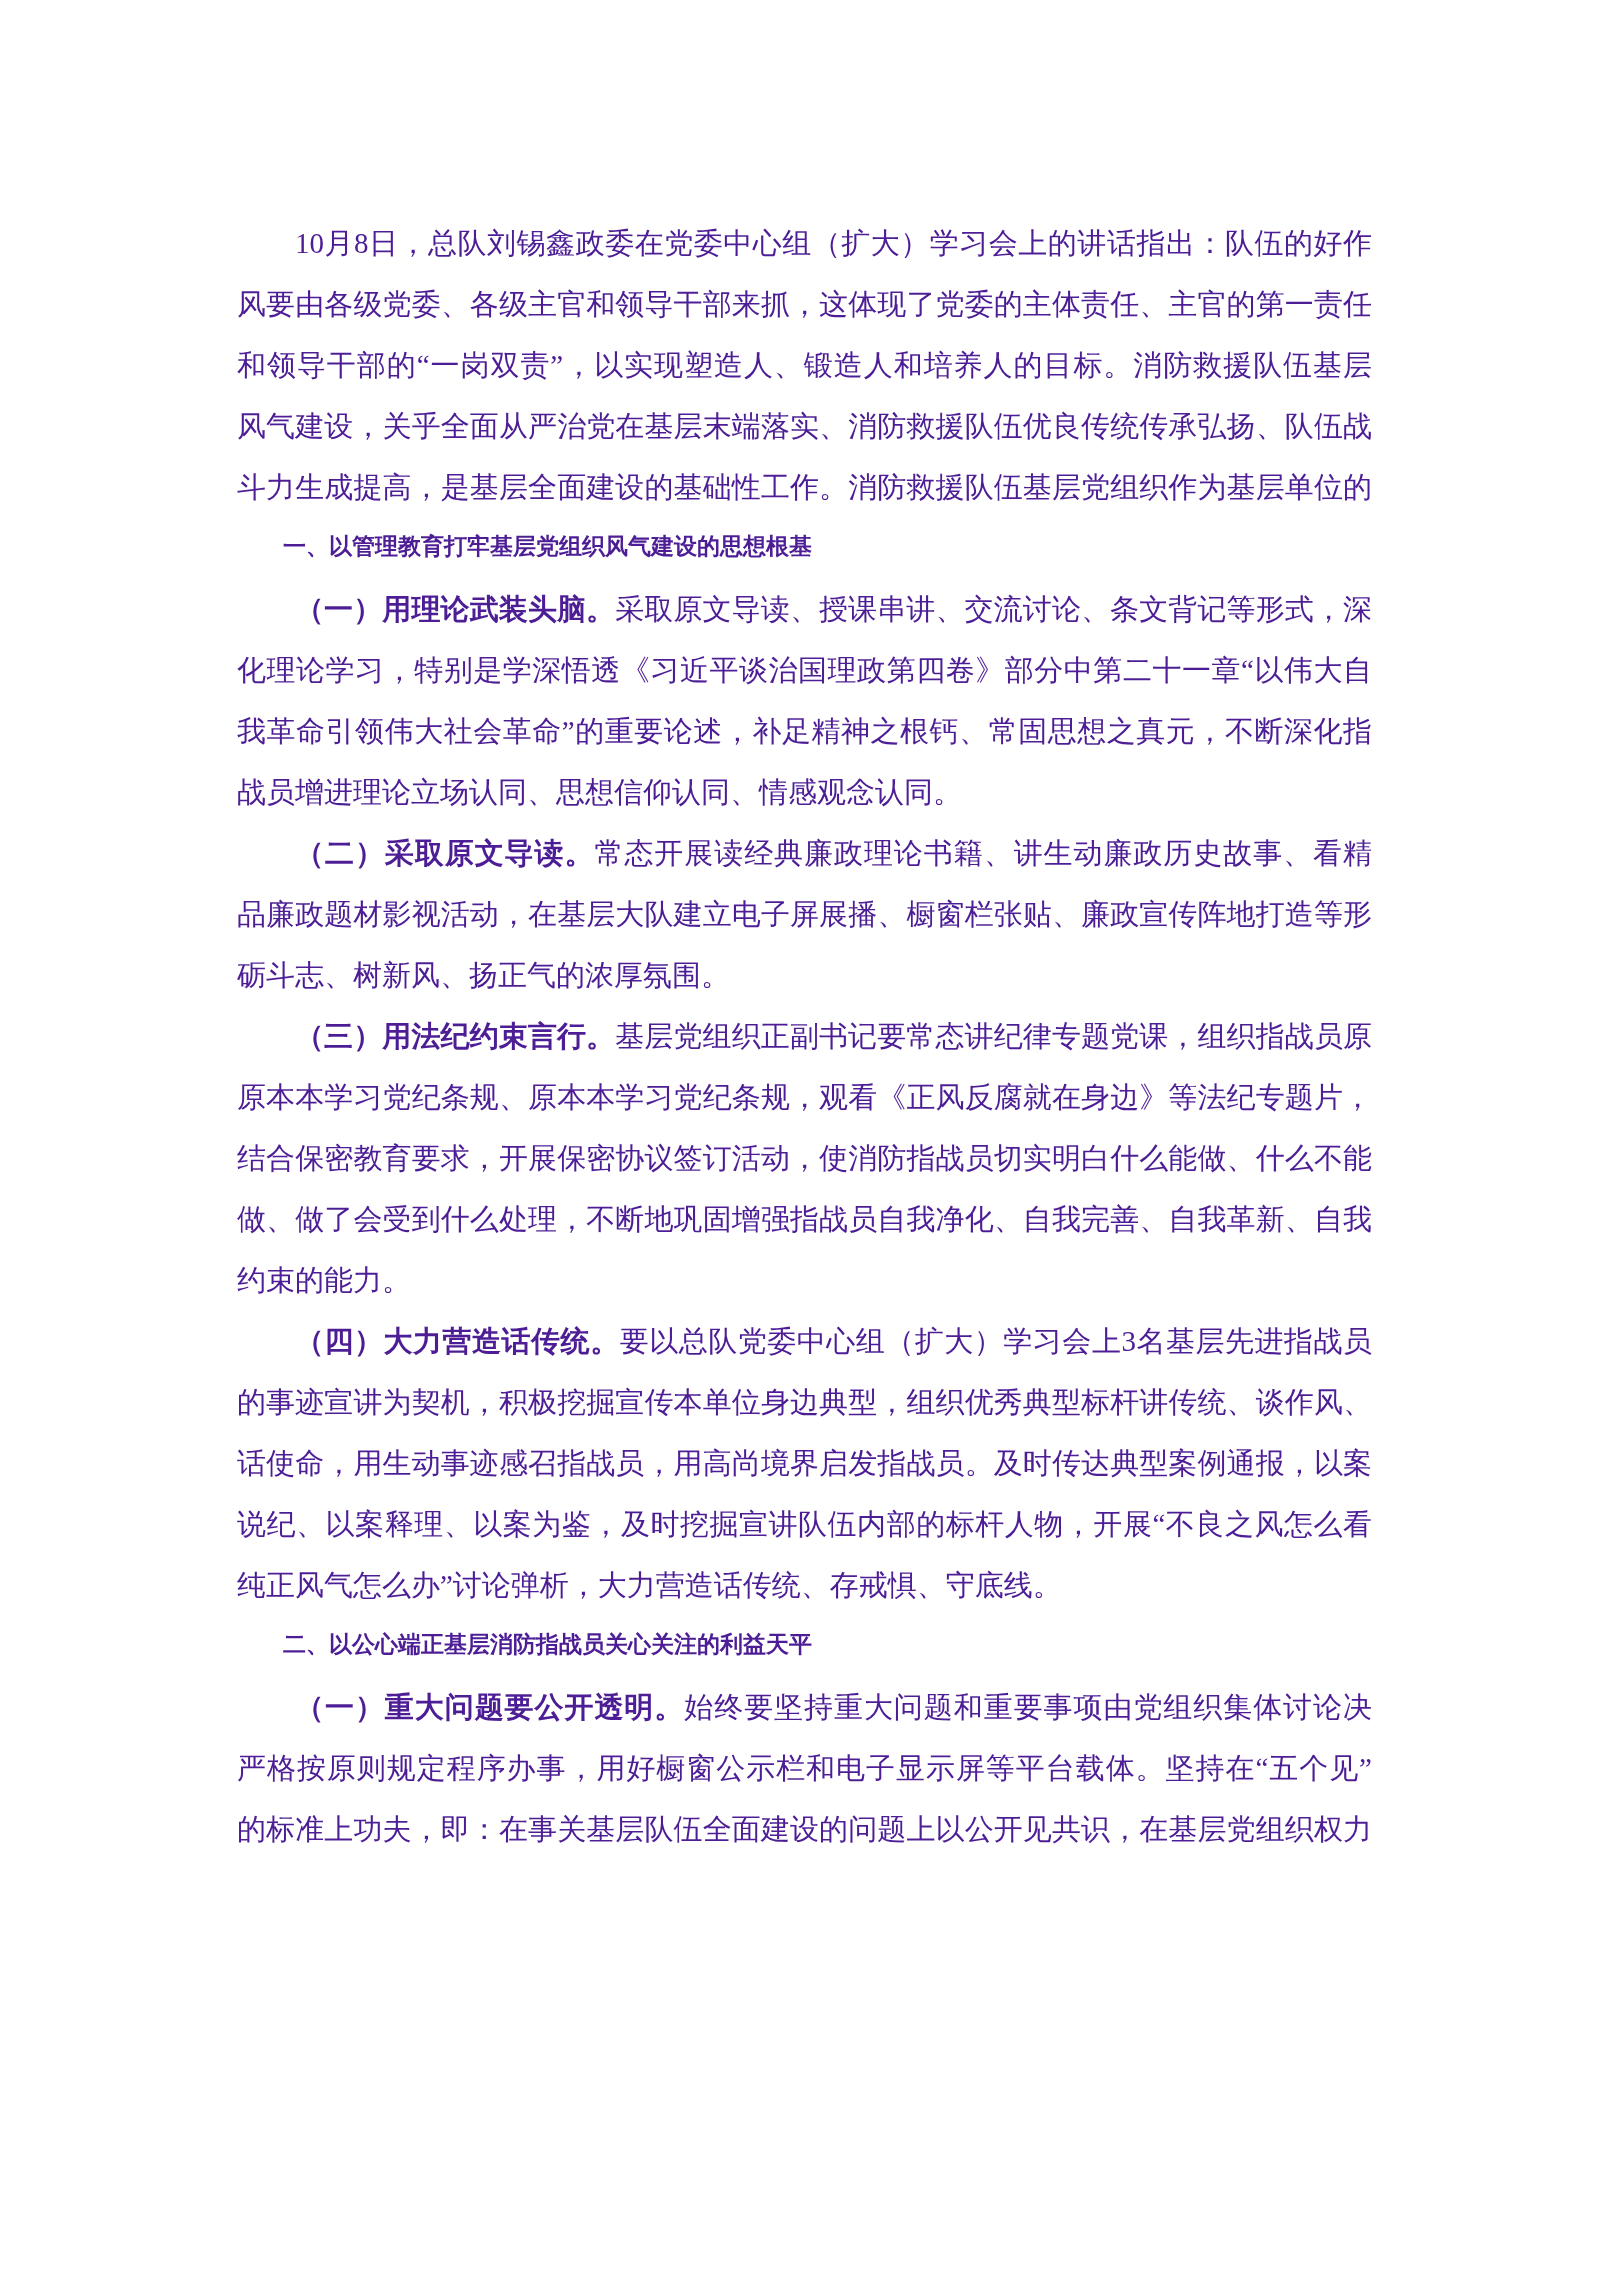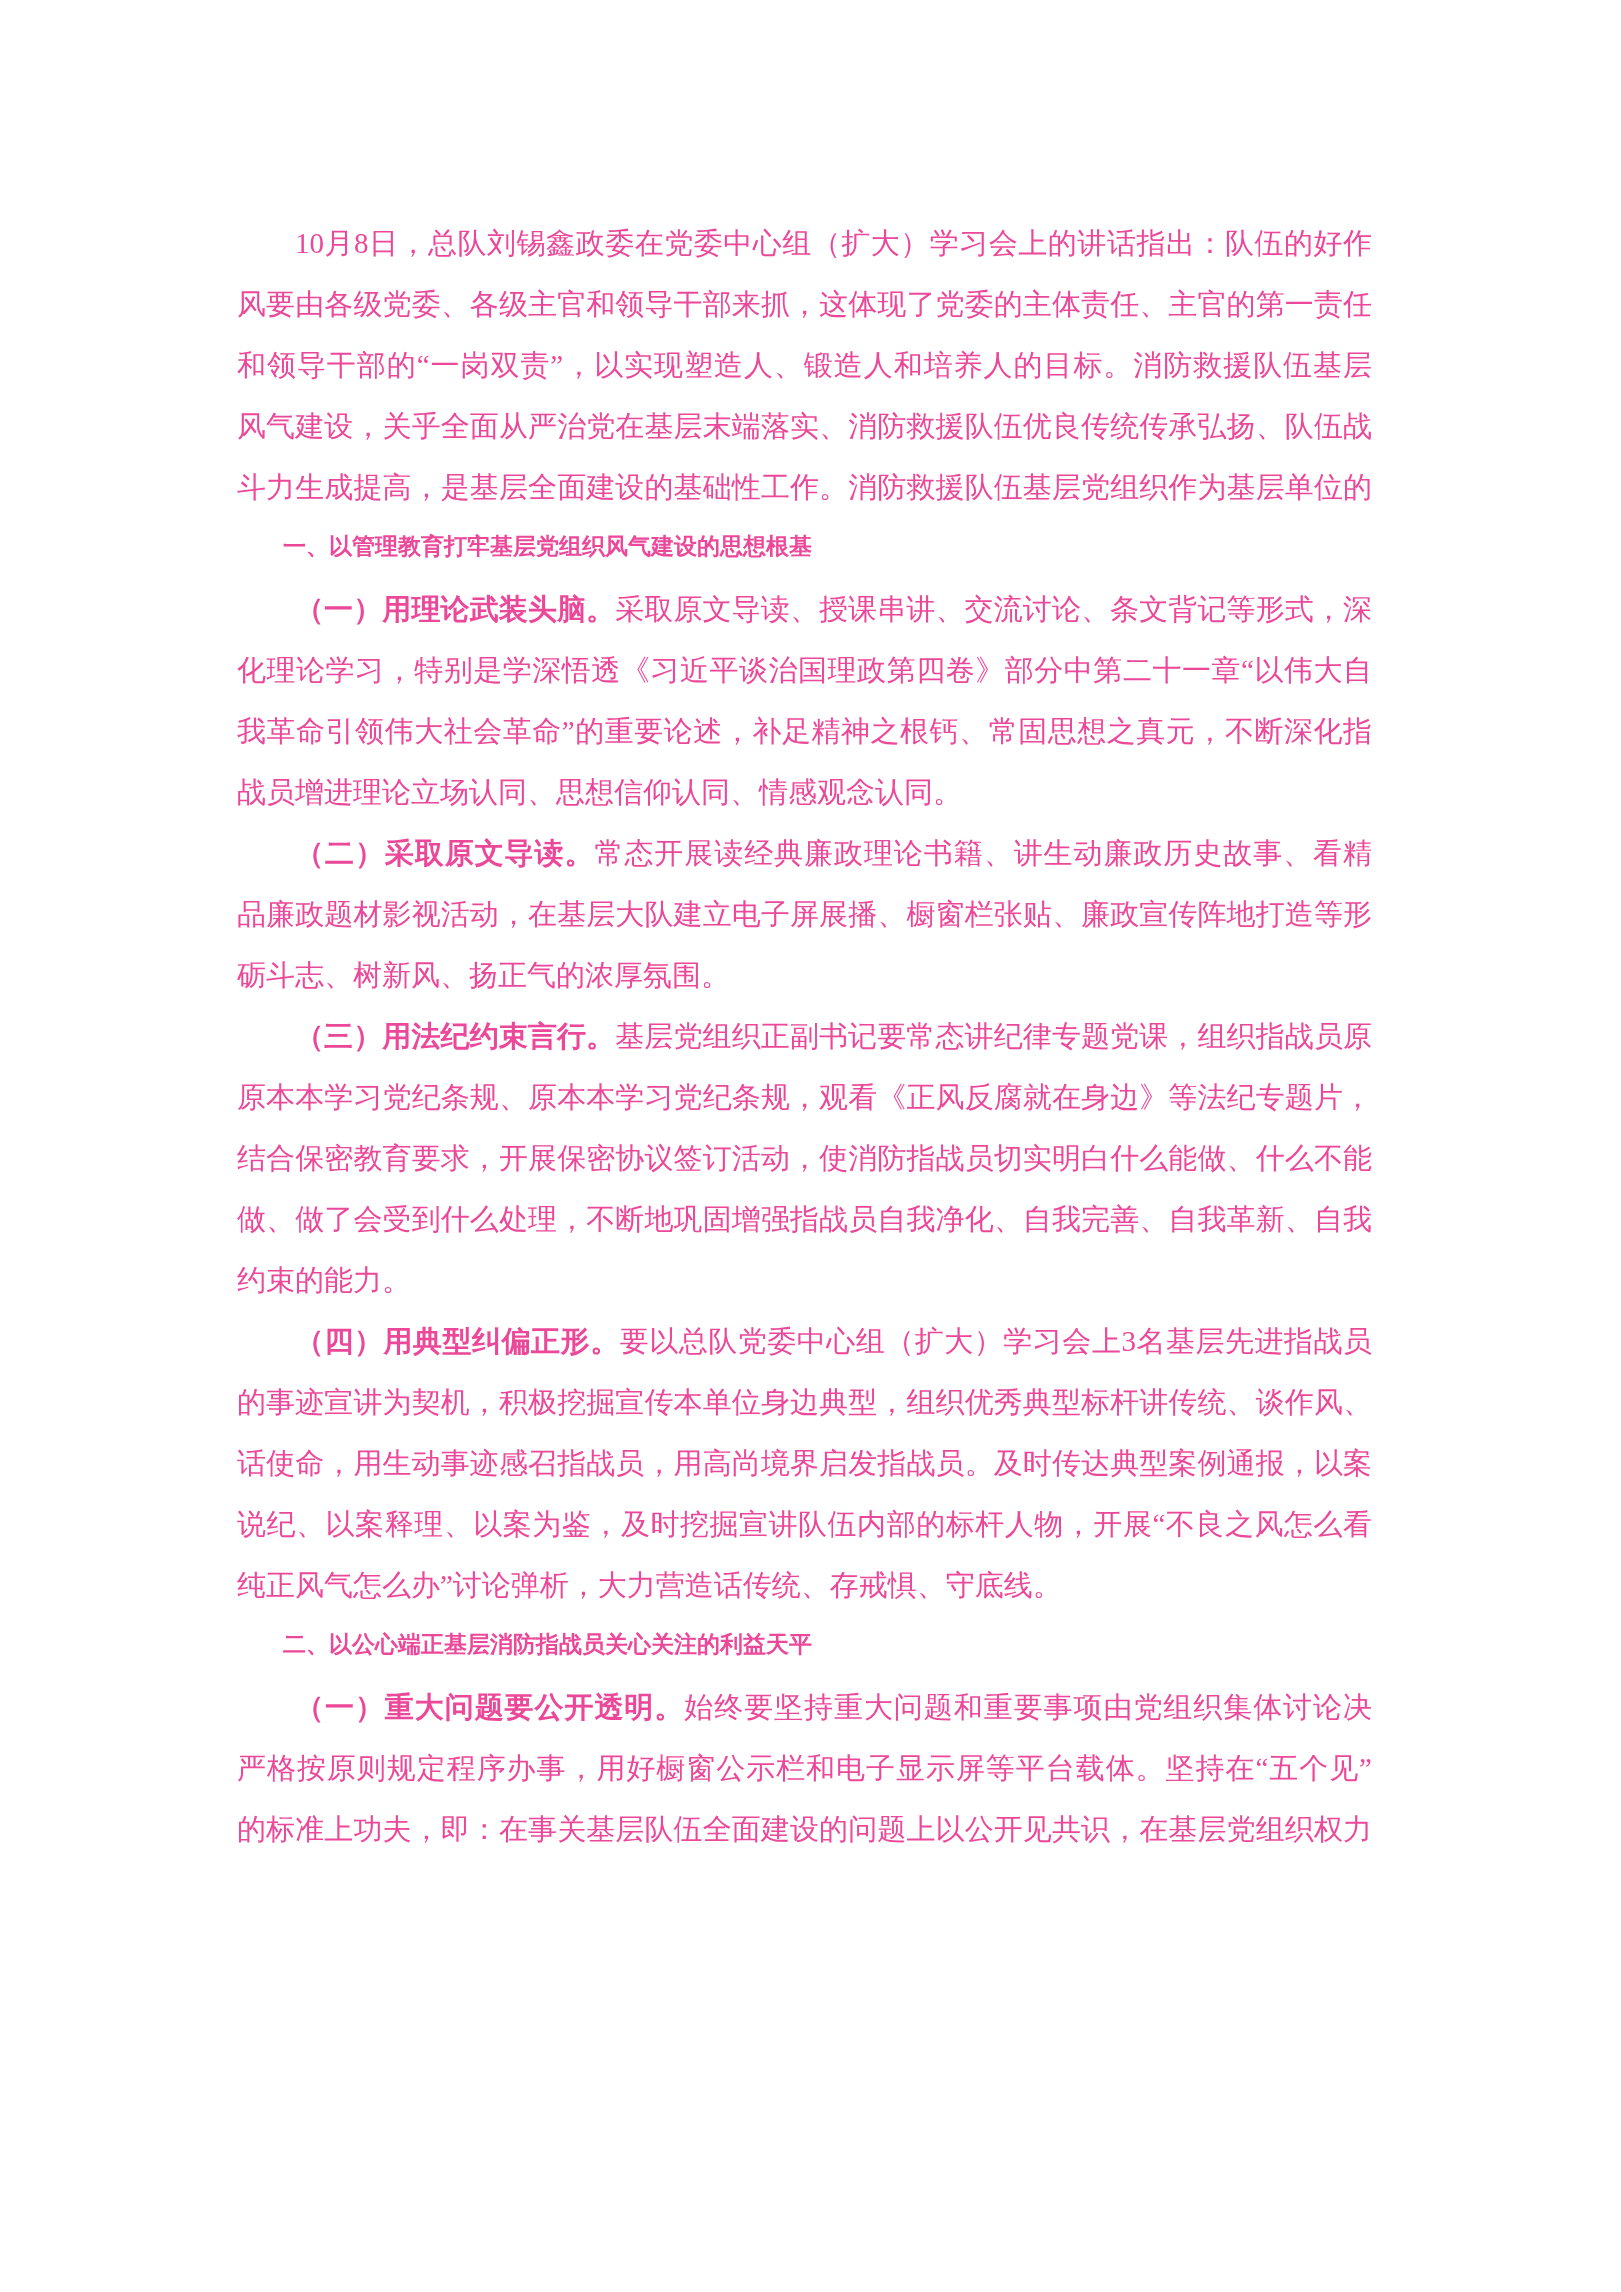--- a/index.html
+++ b/index.html
@@ -22,21 +22,21 @@
     left: 237px;
     top: 213px;
     width: 1135px;
     color: #000000;
   }
   .line {
     height: 61px;
     line-height: 61px;
     font-size: 29px;
     font-family: "Liberation Serif", "DejaVu Serif", serif;
-    color: #ec4899;
+    color: #4c1d95;
     overflow: hidden;
     white-space: normal;
     text-align: left;
   }
   .line.fill {
     text-align: justify;
     text-align-last: justify;
   }
   .line.indent {
     text-indent: 2em;
@@ -67,21 +67,21 @@
       <div class="line body fill">我革命引领伟大社会革命”的重要论述，补足精神之根钙、常固思想之真元，不断深化指</div>
       <div class="line body">战员增进理论立场认同、思想信仰认同、情感观念认同。</div>
       <div class="line body indent fill"><span class="lead">（二）采取原文导读。</span>常态开展读经典廉政理论书籍、讲生动廉政历史故事、看精</div>
       <div class="line body fill">品廉政题材影视活动，在基层大队建立电子屏展播、橱窗栏张贴、廉政宣传阵地打造等形</div>
       <div class="line body">砺斗志、树新风、扬正气的浓厚氛围。</div>
       <div class="line body indent fill"><span class="lead">（三）用法纪约束言行。</span>基层党组织正副书记要常态讲纪律专题党课，组织指战员原</div>
       <div class="line body fill">原本本学习党纪条规、原本本学习党纪条规，观看《正风反腐就在身边》等法纪专题片，</div>
       <div class="line body fill">结合保密教育要求，开展保密协议签订活动，使消防指战员切实明白什么能做、什么不能</div>
       <div class="line body fill">做、做了会受到什么处理，不断地巩固增强指战员自我净化、自我完善、自我革新、自我</div>
       <div class="line body">约束的能力。</div>
-      <div class="line body indent fill"><span class="lead">（四）用典型纠偏正形。</span>要以总队党委中心组（扩大）学习会上3名基层先进指战员</div>
+      <div class="line body indent fill"><span class="lead">（四）大力营造话传统。</span>要以总队党委中心组（扩大）学习会上3名基层先进指战员</div>
       <div class="line body fill">的事迹宣讲为契机，积极挖掘宣传本单位身边典型，组织优秀典型标杆讲传统、谈作风、</div>
       <div class="line body fill">话使命，用生动事迹感召指战员，用高尚境界启发指战员。及时传达典型案例通报，以案</div>
       <div class="line body fill">说纪、以案释理、以案为鉴，及时挖掘宣讲队伍内部的标杆人物，开展“不良之风怎么看</div>
       <div class="line body">纯正风气怎么办”讨论弹析，大力营造话传统、存戒惧、守底线。</div>
       <div class="line heading indent">二、以公心端正基层消防指战员关心关注的利益天平</div>
       <div class="line body indent fill"><span class="lead">（一）重大问题要公开透明。</span>始终要坚持重大问题和重要事项由党组织集体讨论决定，</div>
       <div class="line body fill">严格按原则规定程序办事，用好橱窗公示栏和电子显示屏等平台载体。坚持在“五个见”</div>
       <div class="line body fill">的标准上功夫，即：在事关基层队伍全面建设的问题上以公开见共识，在基层党组织权力</div>
     </div>
 </div>

